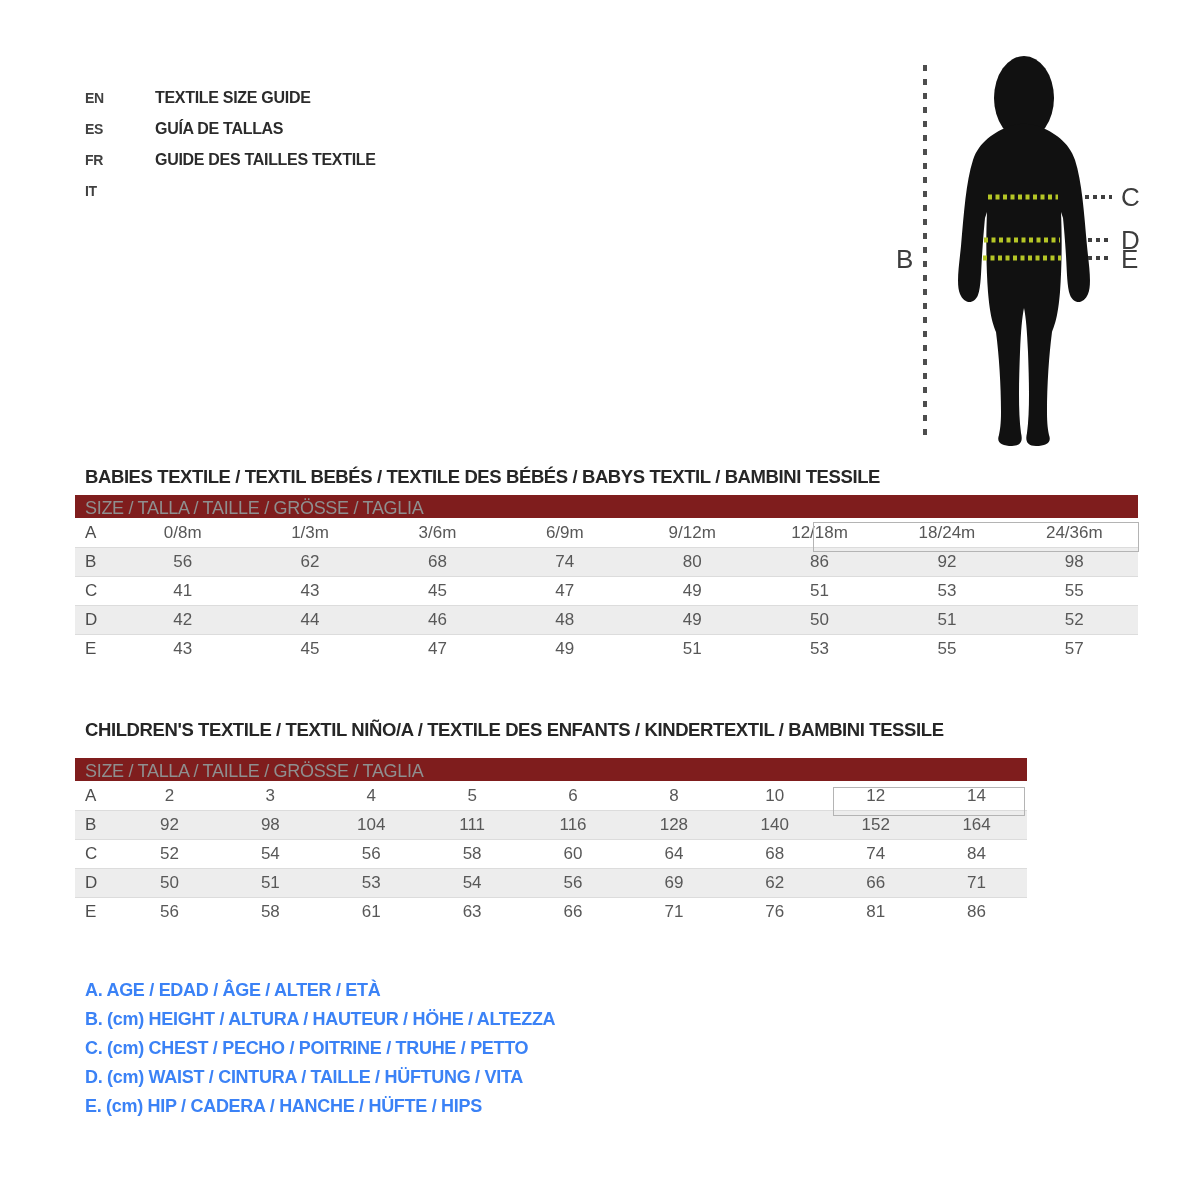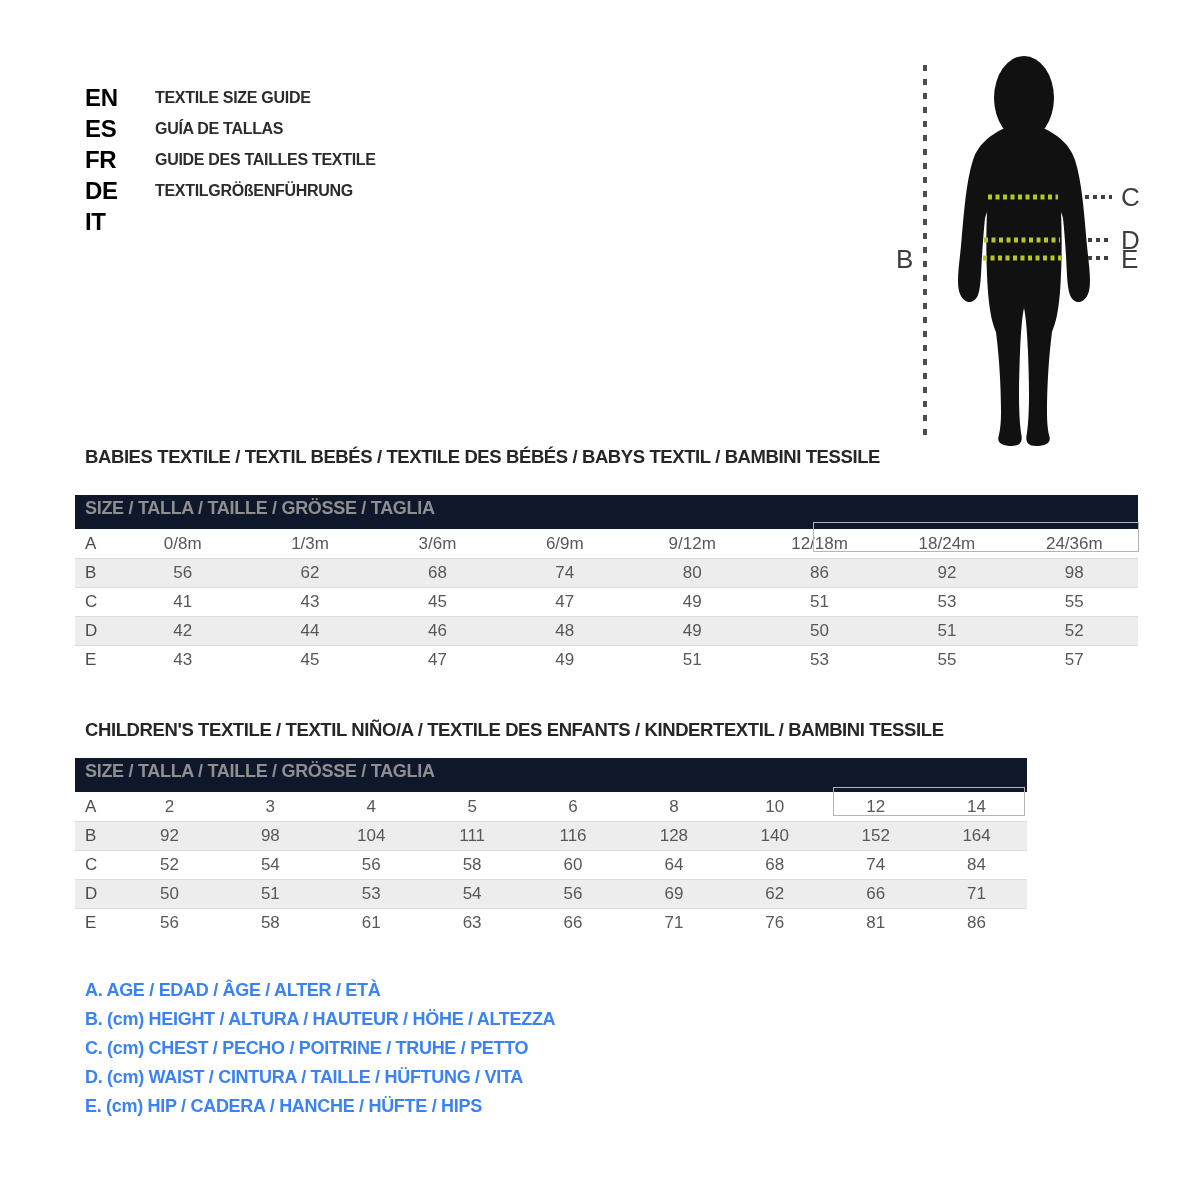--- a/index.html
+++ b/index.html
@@ -3,35 +3,35 @@
 <meta charset="utf-8">
 <style>
   html,body{margin:0;padding:0;}
   body{
     width:1200px;height:1200px;position:relative;background:#ffffff;
     font-family:"Liberation Sans",sans-serif;color:#262626;overflow:hidden;
   }
   
   .lang-block{position:absolute;left:85px;top:82px;}
   .lang-row{display:flex;height:31px;align-items:center;}
-  .lang-code{width:70px;font-size:24px;font-weight:700;letter-spacing:-0.3px;color:#000000;}
+  .lang-code{width:70px;font-size:14px;font-weight:700;letter-spacing:-0.3px;color:#404040;}
   .lang-title{font-size:16px;font-weight:700;letter-spacing:-0.3px;color:#2b2b2b;white-space:nowrap;}
   
   .figure{position:absolute;left:860px;top:50px;width:330px;height:400px;}
   
   .section-heading{position:absolute;left:85px;font-size:18.5px;font-weight:700;
     letter-spacing:-0.4px;color:#262626;white-space:nowrap;}
-  .heading-babies{top:446px;text-align:right;}
+  .heading-babies{top:466px;text-align:right;}
   .heading-children{top:719px;}
   
   .size-table{position:absolute;left:75px;background:#fff;}
   .babies-table{top:495px;width:1063px;}
   .children-table{top:758px;width:952px;}
-  .t-header{height:34px;line-height:27px;background:#0f172a;color:#8f8f8f;
-    font-size:18px;font-weight:700;letter-spacing:-0.3px;padding-left:10px;box-sizing:border-box;}
+  .t-header{height:23px;line-height:27px;background:#7f1d1d;color:#8f8f8f;
+    font-size:18px;font-weight:400;letter-spacing:-0.3px;padding-left:10px;box-sizing:border-box;}
   .t-row{display:flex;height:29px;align-items:center;font-size:17px;color:#585858;box-sizing:border-box;}
   .t-row + .t-row{border-top:1px solid #dcdcdc;}
   .t-row.stripe{background:#ededed;}
   .t-label{width:34px;padding-left:10px;color:#4c4c4c;flex:0 0 auto;}
   .t-cell{flex:1 1 0;text-align:center;}
   .hl-box{position:absolute;border:1px solid #b4b4b4;background:transparent;pointer-events:none;}
   .hl-babies{left:738px;top:27px;width:324px;height:28px;}
   .hl-children{left:758px;top:29px;width:190px;height:27px;}
   
   .legend{position:absolute;left:85px;top:976px;}
@@ -46,24 +46,20 @@
     <span class="lang-code">EN</span>
     <span class="lang-title">TEXTILE SIZE GUIDE</span>
   </div>
   <div class="lang-row">
     <span class="lang-code">ES</span>
     <span class="lang-title">GUÍA DE TALLAS</span>
   </div>
   <div class="lang-row">
     <span class="lang-code">FR</span>
     <span class="lang-title">GUIDE DES TAILLES TEXTILE</span>
-  </div>
-  <div class="lang-row">
-    <span class="lang-code">DE</span>
-    <span class="lang-title">TEXTILGRÖßENFÜHRUNG</span>
   </div>
   <div class="lang-row">
     <span class="lang-code">IT</span>
   </div>
 </div>
 
 <div class="figure">
   <svg width="330" height="400" viewBox="0 0 330 400">
 
     <line x1="65" y1="15" x2="65" y2="385" stroke="#4d4d4d" stroke-width="4" stroke-dasharray="6 8"></line>

